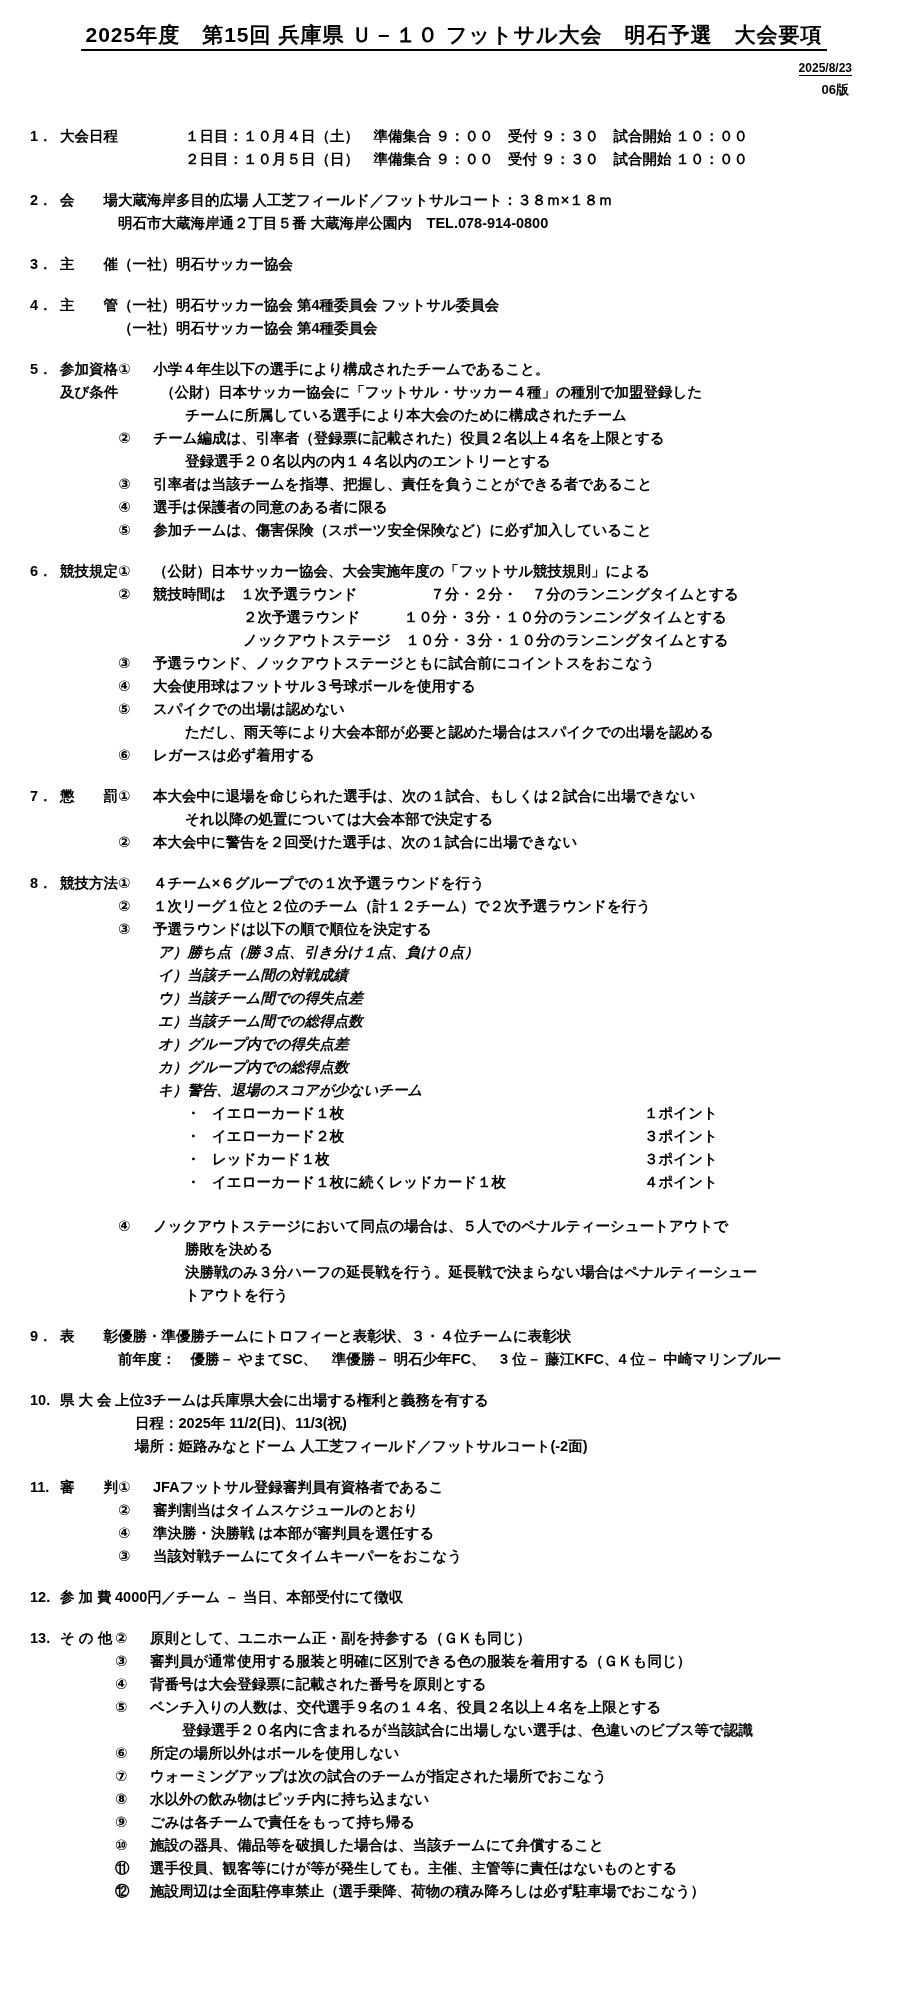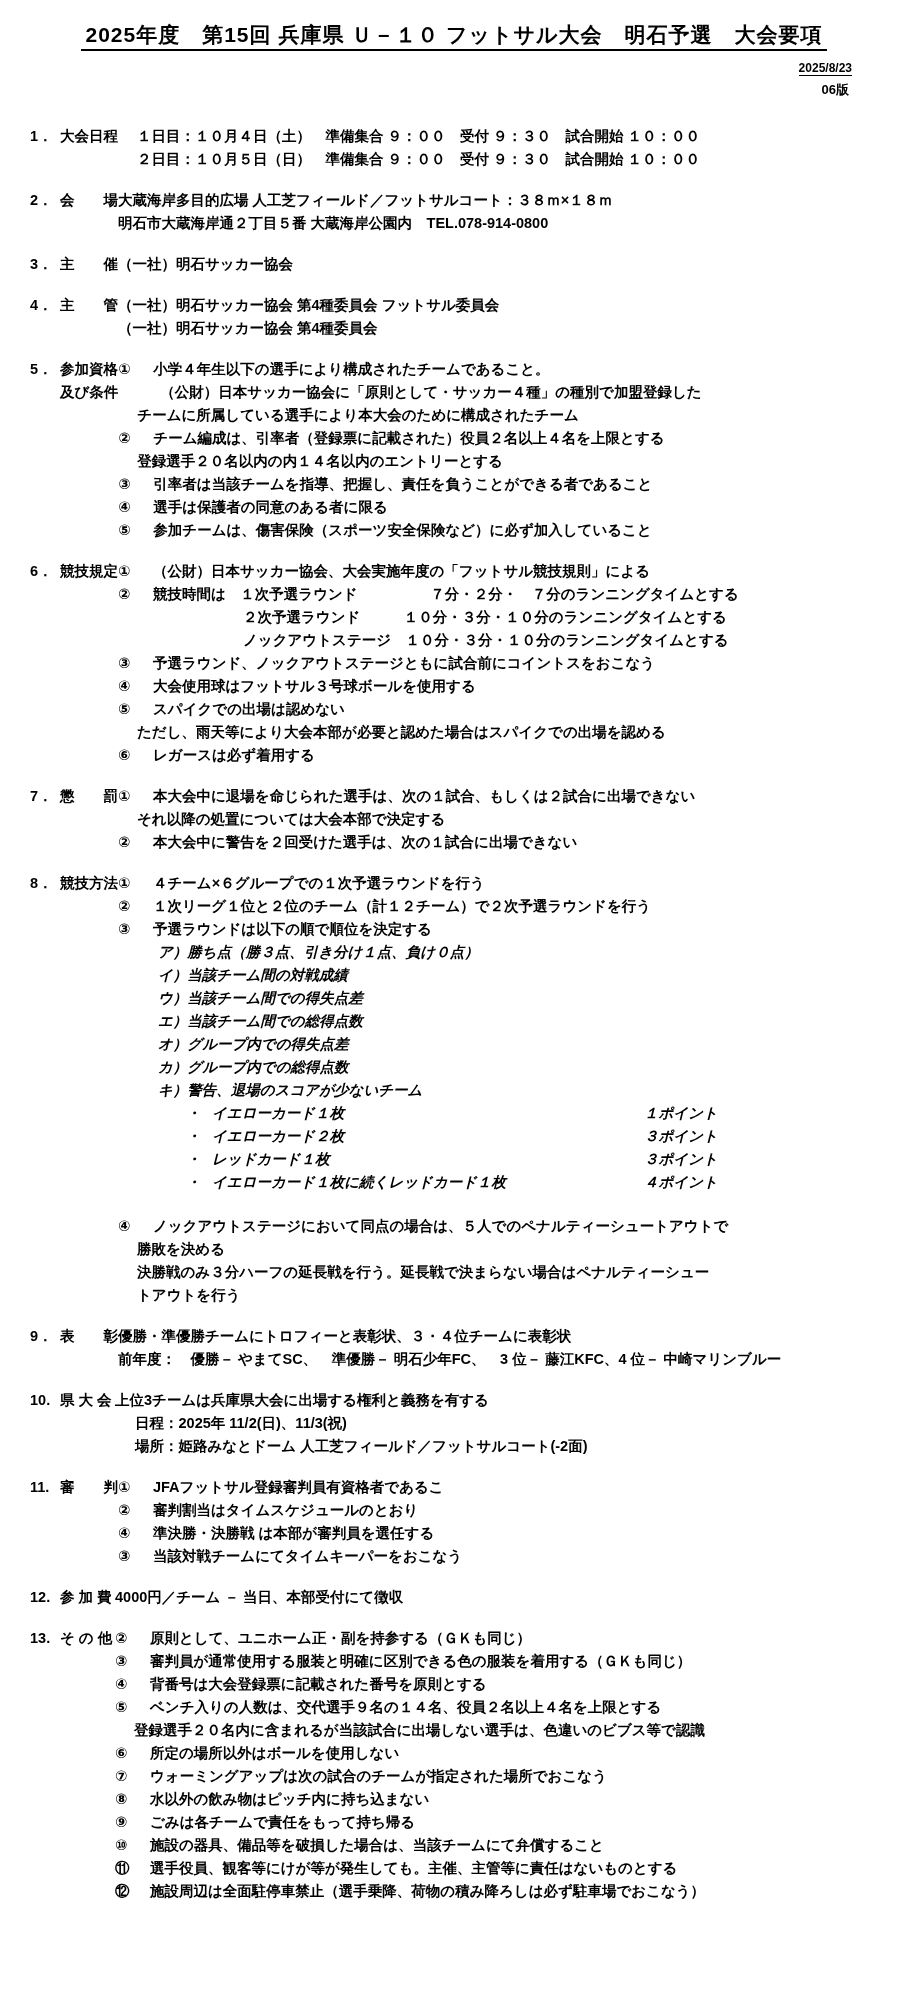--- a/index.html
+++ b/index.html
@@ -58,26 +58,26 @@
     flex: 0 0 85px;
     display: flex;
     white-space: nowrap;
   }
   .sec-num { flex: 0 0 30px; }
   .sec-titles { display: flex; flex-direction: column; }
   .sec-title-line { white-space: pre; }
   .sec-body { flex: 1 1 auto; min-width: 0; }
   .row { white-space: pre; }
   .row .marker { display: inline-block; width: 35px; }
-  .row.cont  { padding-left: 19px; }
+  .row.cont  { padding-left: 19px; margin-left: 48px; }
   .row.cont2 { padding-left: 42px; }
   .row.time  { padding-left: 125px; }
   .row.kana  { padding-left: 40px; font-style: italic; }
   .row.sub   { padding-left: 20px; }
-  .row.card  { padding-left: 68px; font-style: italic; }
+  .row.card  { padding-left: 68px; }
   .row.card .marker { width: 26px; }
   .row.card .txt { display: inline-block; min-width: 432px; }
   .row.gap-above { margin-top: 21px; }
 </style>
 </head>
 <body>
 
 <div class="page">
   <div class="title-wrap">
     <span class="doc-title">2025年度　第15回 兵庫県 Ｕ－１０ フットサル大会　明石予選　大会要項</span>
@@ -137,21 +137,21 @@
       <section class="doc-section">
         <div class="sec-label">
           <span class="sec-num">5．</span>
           <span class="sec-titles">
             <span class="sec-title-line">参加資格</span>
             <span class="sec-title-line">及び条件</span>
           </span>
         </div>
         <div class="sec-body">
           <div class="row item"><span class="marker">①</span><span class="txt">小学４年生以下の選手により構成されたチームであること。</span></div>
-          <div class="row cont2"><span class="txt">（公財）日本サッカー協会に「原則として・サッカー４種」の種別で加盟登録した</span></div>
+          <div class="row cont2"><span class="txt">（公財）日本サッカー協会に「フットサル・サッカー４種」の種別で加盟登録した</span></div>
           <div class="row cont"><span class="txt">チームに所属している選手により本大会のために構成されたチーム</span></div>
           <div class="row item"><span class="marker">②</span><span class="txt">チーム編成は、引率者（登録票に記載された）役員２名以上４名を上限とする</span></div>
           <div class="row cont"><span class="txt">登録選手２０名以内の内１４名以内のエントリーとする</span></div>
           <div class="row item"><span class="marker">③</span><span class="txt">引率者は当該チームを指導、把握し、責任を負うことができる者であること</span></div>
           <div class="row item"><span class="marker">④</span><span class="txt">選手は保護者の同意のある者に限る</span></div>
           <div class="row item"><span class="marker">⑤</span><span class="txt">参加チームは、傷害保険（スポーツ安全保険など）に必ず加入していること</span></div>
         </div>
       </section>
       <section class="doc-section">
         <div class="sec-label">

